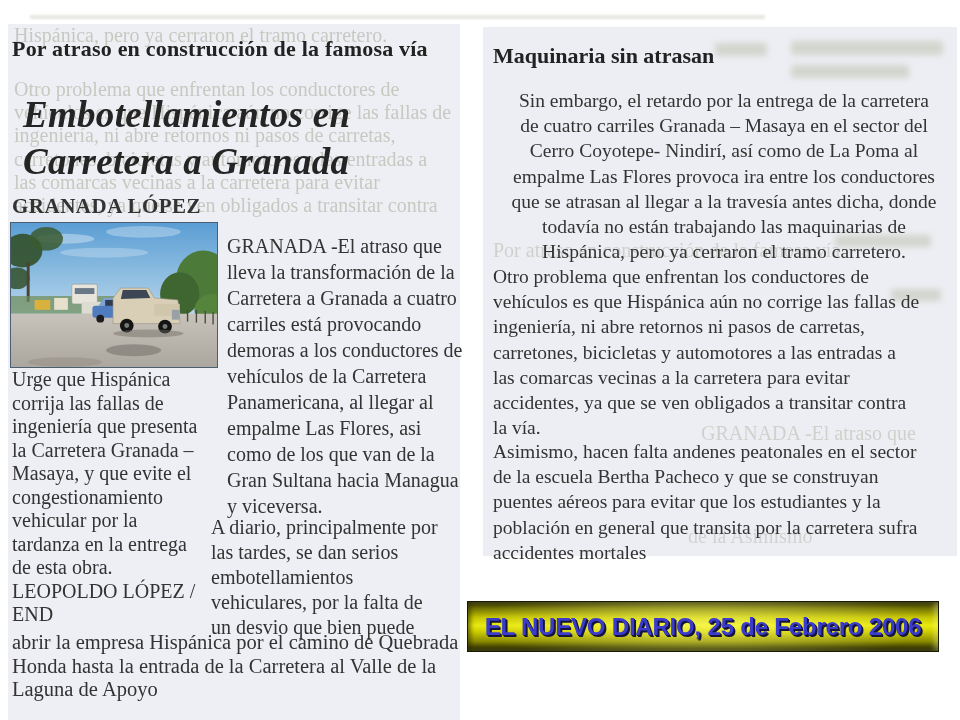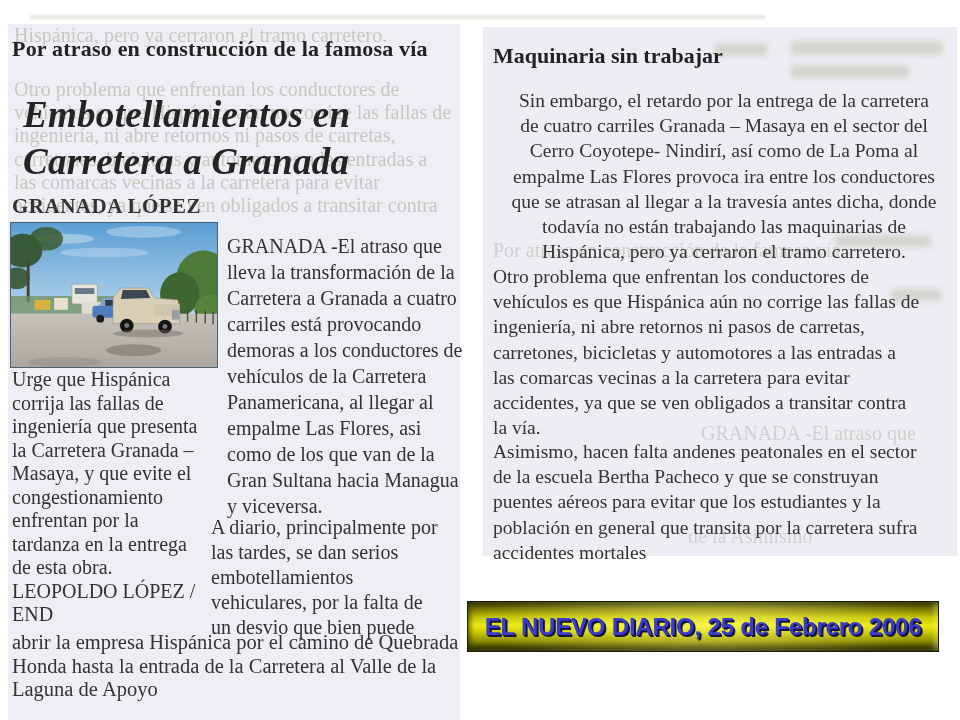--- a/index.html
+++ b/index.html
@@ -188,21 +188,21 @@
       </g>
     </svg>
   </div>
 
   <div class="abs caption pre">Urge que Hispánica
 corrija las fallas de
 ingeniería que presenta
 la Carretera Granada –
 Masaya, y que evite el
 congestionamiento
-enfrentan por la
+vehicular por la
 tardanza en la entrega
 de esta obra.
 LEOPOLDO LÓPEZ /
 END</div>
 
   <div class="abs col2 pre">GRANADA -El atraso que
 lleva la transformación de la
 Carretera a Granada a cuatro
 carriles está provocando
 demoras a los conductores de
@@ -227,21 +227,21 @@
   <div class="ghost-smudge" style="left:232px;top:16px;width:52px;height:13px;"></div>
   <div class="ghost-smudge" style="left:308px;top:14px;width:152px;height:14px;"></div>
   <div class="ghost-smudge" style="left:308px;top:38px;width:118px;height:13px;"></div>
   <div class="ghost-smudge" style="left:352px;top:208px;width:96px;height:12px;"></div>
   <div class="ghost-smudge" style="left:408px;top:262px;width:50px;height:12px;"></div>
 
   <div class="ghost" style="left:10px;top:212px;opacity:.3;">Por atraso en construcción de la famosa vía</div>
   <div class="ghost" style="left:218px;top:395px;opacity:.3;">GRANADA -El atraso que</div>
   <div class="ghost" style="left:205px;top:498px;opacity:.28;">de la Asimismo</div>
 
-  <h2 class="abs r-header" style="margin:0;">Maquinaria sin trabajar</h2>
+  <h2 class="abs r-header" style="margin:0;">Maquinaria sin atrasan</h2>
 
   <div class="abs r-para r-p1 pre">Sin embargo, el retardo por la entrega de la carretera
 de cuatro carriles Granada – Masaya en el sector del
 Cerro Coyotepe- Nindirí, así como de La Poma al
 empalme Las Flores provoca ira entre los conductores
 que se atrasan al llegar a la travesía antes dicha, donde
 todavía no están trabajando las maquinarias de
 Hispánica, pero ya cerraron el tramo carretero.</div>
   <div class="abs r-para r-p2 pre">Otro problema que enfrentan los conductores de
 vehículos es que Hispánica aún no corrige las fallas de

